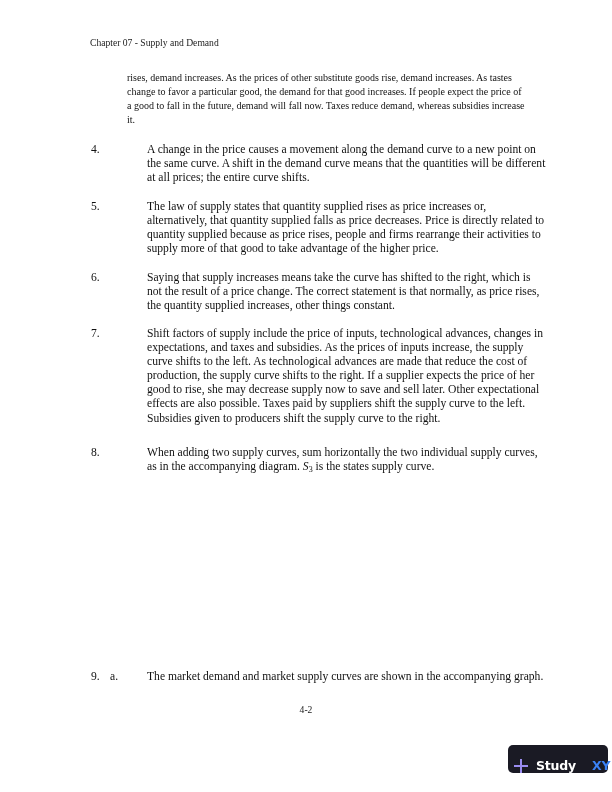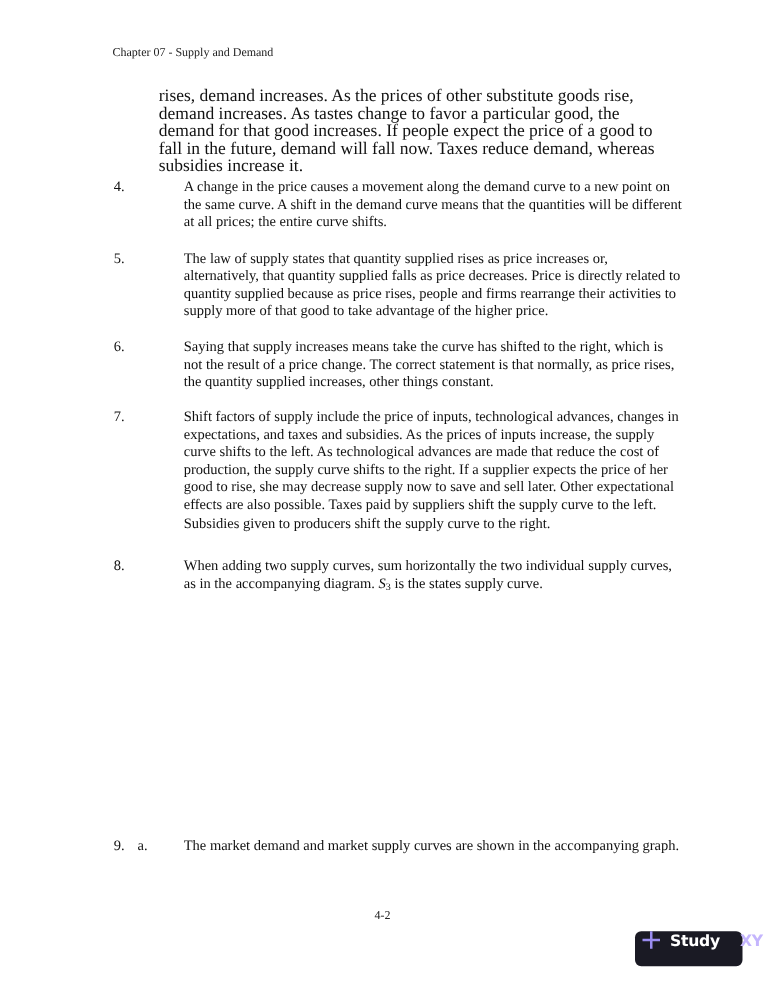--- a/index.html
+++ b/index.html
@@ -21,21 +21,21 @@
       top: 37px;
       font-size: 9.6px;
       line-height: 12px;
       color: #222222;
     }
     .cont-para {
       position: absolute;
       left: 127px;
       top: 71px;
       width: 400px;
-      font-size: 14px;
+      font-size: 10px;
       line-height: 14.1px;
     }
     .item {
       position: absolute;
       left: 91px;
       width: 440px;
       font-size: 11.6px;
       line-height: 14.1px;
     }
     .item .num {
@@ -64,35 +64,35 @@
       position: absolute;
       left: 127px;
       top: 480px;
       width: 400px;
       height: 180px;
     }
     .page-number {
       position: absolute;
       left: 0;
       width: 612px;
-      top: 727px;
+      top: 704px;
       text-align: center;
       font-size: 9.6px;
       color: #222222;
     }
     .brand-badge {
       position: absolute;
       left: 508px;
       top: 745px;
-      width: 86px;
+      width: 100px;
       height: 28px;
       background: #1a1a24;
       border-radius: 5px;
       display: flex;
-      align-items: flex-start;
+      align-items: flex-end;
       box-sizing: border-box;
       padding-left: 6px;
       font-family: "DejaVu Sans", "Liberation Sans", sans-serif;
       font-weight: bold;
       font-size: 12.5px;
       letter-spacing: -0.2px;
       gap: 16px;
     }
     .brand-badge .plus {
       position: relative;
@@ -106,21 +106,21 @@
       position: absolute;
       background: #9a8cf0;
     }
     .brand-badge .plus::before {
       left: 6px; top: 0; width: 1.6px; height: 14px;
     }
     .brand-badge .plus::after {
       left: 0; top: 6px; width: 14px; height: 1.6px;
     }
     .brand-badge .word { color: #ffffff; }
-    .brand-badge .accent { color: #c4b5fd; }
+    .brand-badge .accent { color: #3b82f6; }
   </style>
 </head>
 <body>
 
 <div class="running-header">Chapter 07 - Supply and Demand</div>
 
 <div class="cont-para">rises, demand increases. As the prices of other substitute goods rise, demand increases. As tastes change to favor a particular good, the demand for that good increases. If people expect the price of a good to fall in the future, demand will fall now. Taxes reduce demand, whereas subsidies increase it.</div>
 
 <div class="item" id="item-4">
   <span class="num">4.</span>

